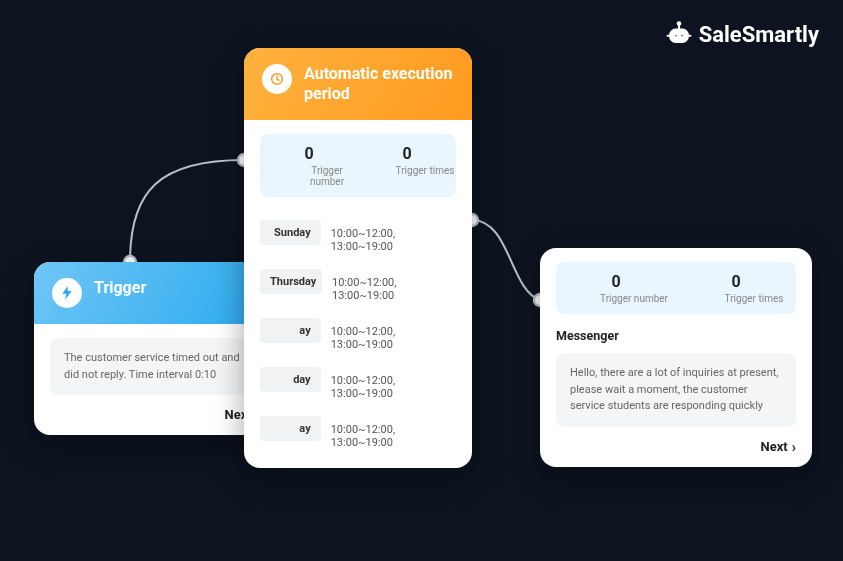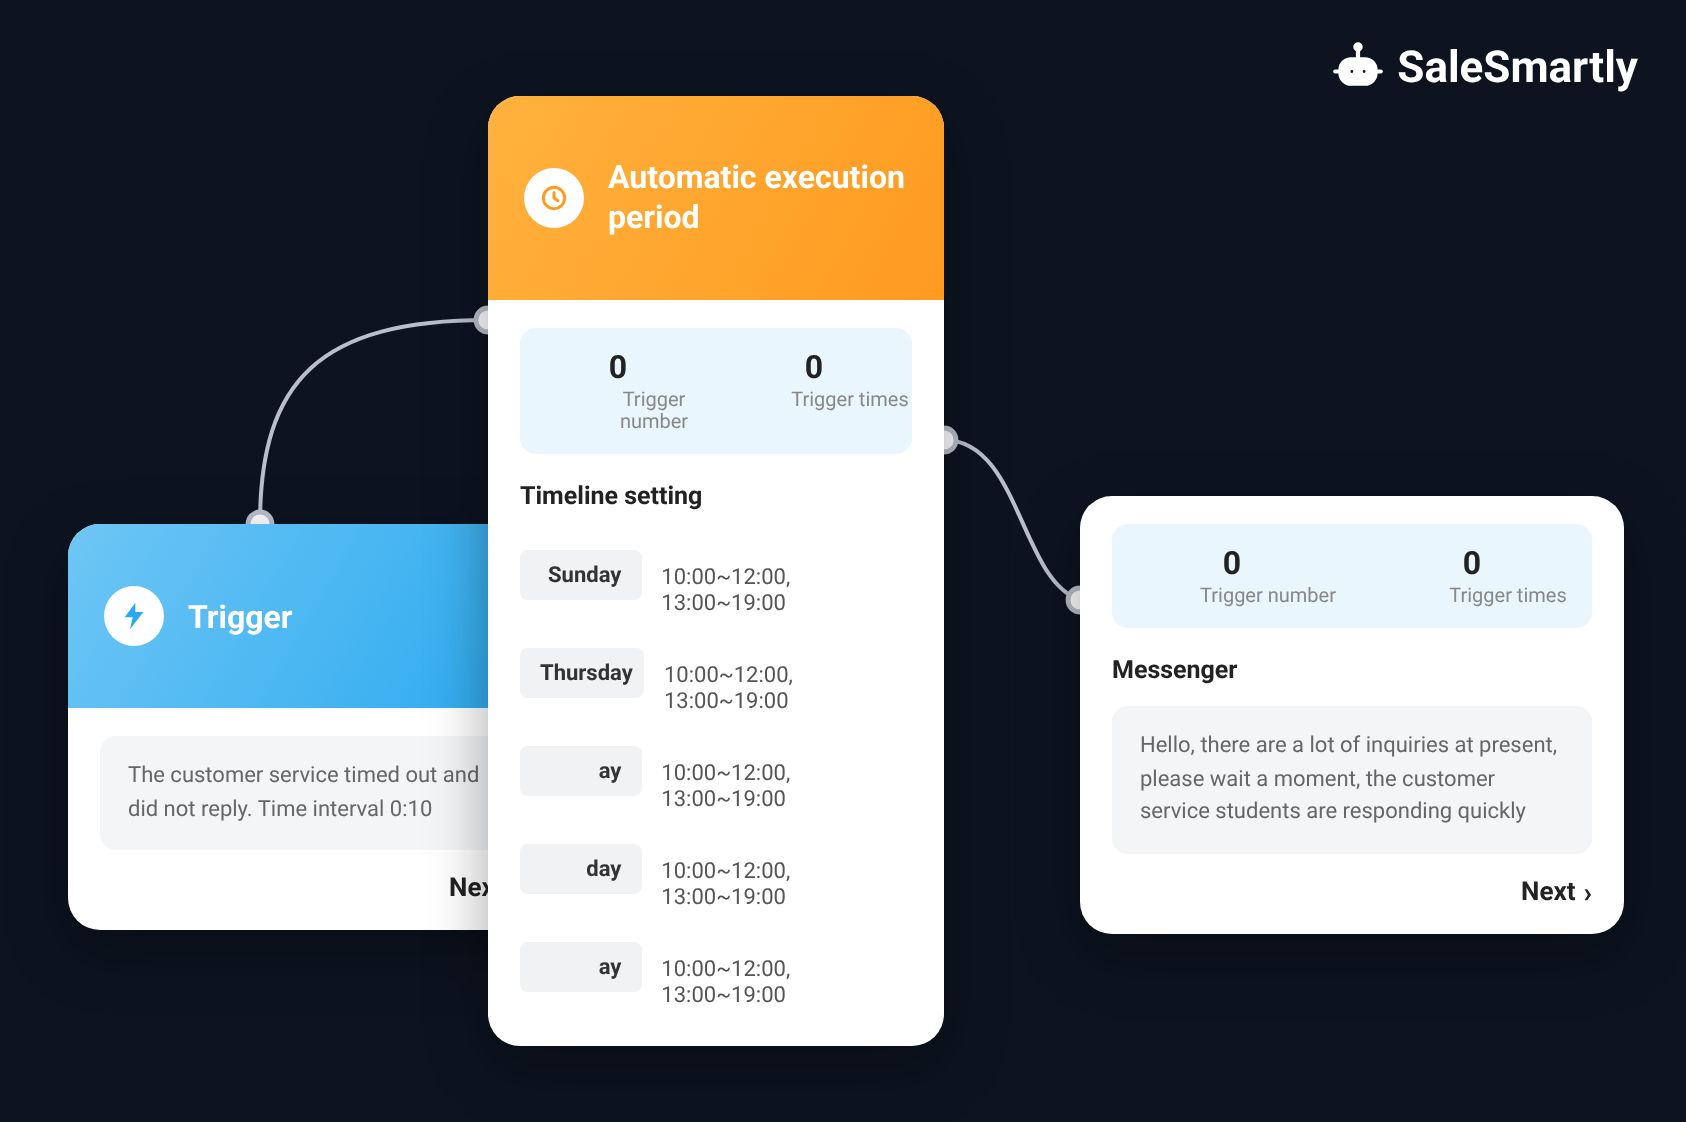--- a/index.html
+++ b/index.html
@@ -6,21 +6,21 @@
   body { background: #0d1420; width: 843px; height: 561px; font-family: -apple-system, BlinkMacSystemFont, "Segoe UI", Roboto, sans-serif; position: relative; overflow: hidden; }
   
   .logo { position: absolute; top: 20px; right: 24px; display: flex; align-items: center; gap: 6px; color: #fff; font-size: 22px; font-weight: 700; }
   .logo-icon { width: 28px; height: 28px; position: relative; }
   .logo-icon svg { width: 100%; height: 100%; }
   
   .canvas { position: absolute; inset: 0; }
   
   .card { position: absolute; background: #fff; border-radius: 16px; box-shadow: 0 10px 30px rgba(0,0,0,0.35); overflow: hidden; }
   
-  .card-header { display: flex; align-items: center; gap: 12px; padding: 31px 18px; color: #fff; font-weight: 700; font-size: 16px; }
+  .card-header { display: flex; gap: 12px; padding: 16px 18px; color: #fff; font-weight: 700; font-size: 16px; }
   .card-header .hicon { width: 30px; height: 30px; border-radius: 50%; background: #fff; display: flex; align-items: center; justify-content: center; flex-shrink: 0; }
   
   .card-body { padding: 14px 16px 12px 16px; }
   
   .stats-row { display: flex; background: #eaf6fd; border-radius: 8px; padding: 10px 0; margin-bottom: 14px; }
   .stat { flex: 1; text-align: center; }
   .stat .num { font-size: 16px; font-weight: 700; color: #222; }
   .stat .lbl { font-size: 10px; color: #888; margin-top: 2px; padding-left: 36px; }
   
   .section-title { font-size: 12.5px; font-weight: 700; color: #222; margin-bottom: 10px; }
@@ -110,21 +110,20 @@
       <div class="stats-row">
         <div class="stat">
           <div class="num">0</div>
           <div class="lbl">Trigger number</div>
         </div>
         <div class="stat">
           <div class="num">0</div>
           <div class="lbl">Trigger times</div>
         </div>
       </div>
-      <div class="section-title">Timeline setting</div>
       <div>
         <div class="timeline-row">
             <span class="day">Sunday</span>
             <span class="times">10:00~12:00, 13:00~19:00</span>
           </div>
         <div class="timeline-row">
             <span class="day">Thursday</span>
             <span class="times">10:00~12:00, 13:00~19:00</span>
           </div>
         <div class="timeline-row">

